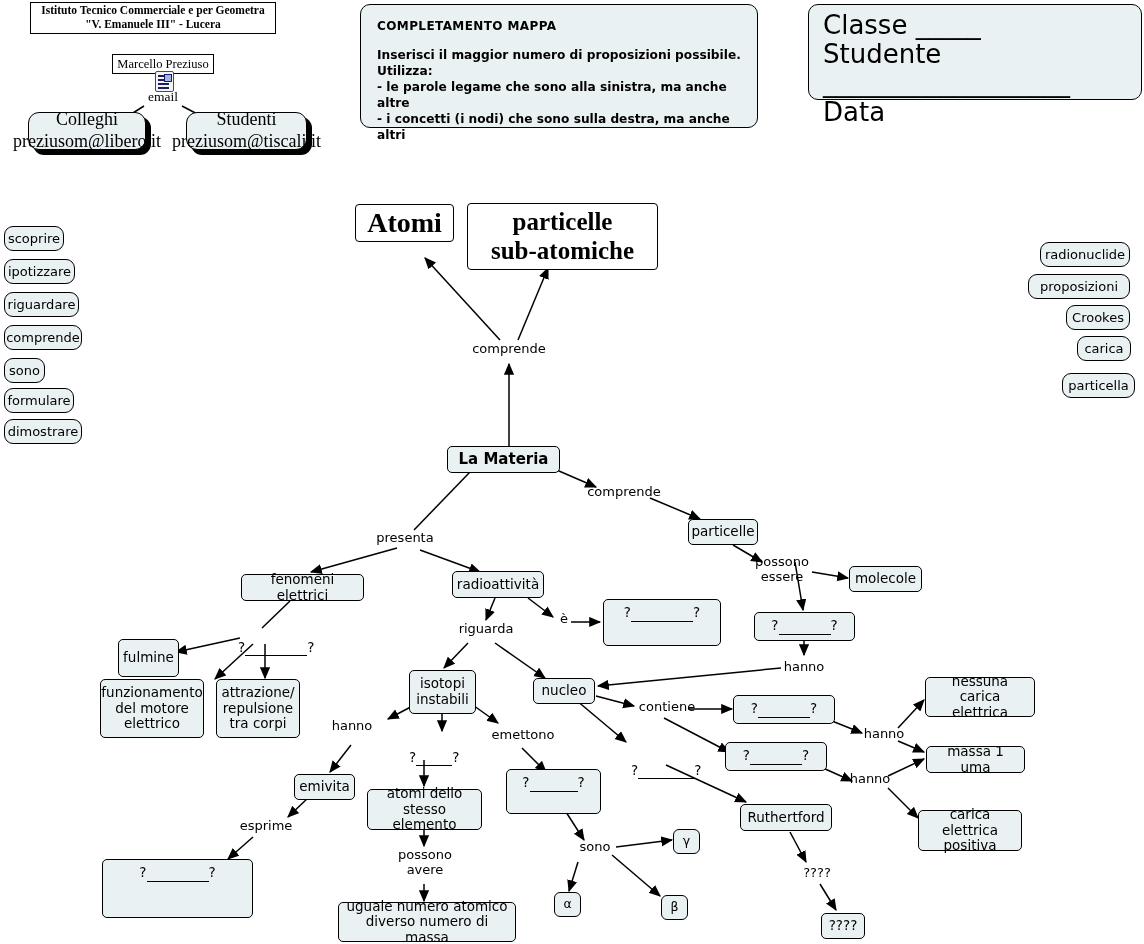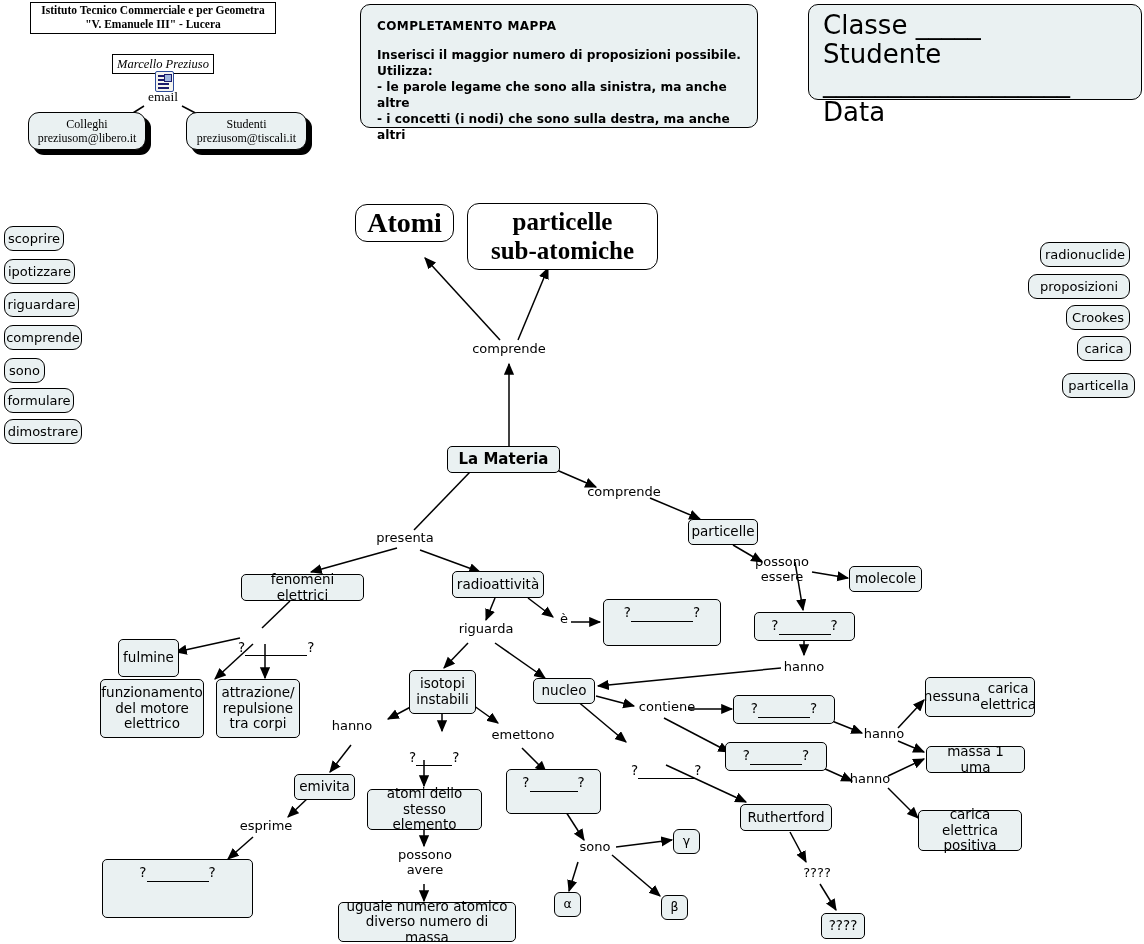--- a/index.html
+++ b/index.html
@@ -6,30 +6,30 @@
   body{width:1144px;height:944px;position:relative;overflow:hidden;
        font-family:"DejaVu Sans", sans-serif;}
   #map{position:absolute;left:0;top:0;width:1144px;height:944px;}
   svg.edges{position:absolute;left:0;top:0;width:1144px;height:944px;pointer-events:none;}
 
   
   .node{position:absolute;box-sizing:border-box;display:flex;align-items:center;
         justify-content:center;text-align:center;background:#eaf1f2;
         border:1.3px solid #000;border-radius:5px;font-size:13.5px;color:#000;
         line-height:1.15;padding:2px 7px;}
-  .node.square{border-radius:12px;background:#ffffff;border-width:1.6px;}
+  .node.square{border-radius:4px;background:#ffffff;border-width:1.6px;}
   .node.bold{font-weight:bold;}
   .node.serif{font-family:"Liberation Serif", serif;}
   .node.tall{align-items:flex-start;justify-content:center;padding-top:5px;}
   .node.greek{font-size:12.5px;border-radius:6px;}
 
   
   .shadowbox{position:absolute;box-sizing:border-box;background:#eaf1f2;
              border:1.3px solid #000;border-radius:11px;
-             font-family:"Liberation Serif", serif;font-size:12px;
+             font-family:"Liberation Serif", serif;font-size:18px;
              display:flex;align-items:center;justify-content:center;text-align:center;
              line-height:1.2;box-shadow:5px 5px 0 0 #000;}
 
   
   .plainbox{position:absolute;box-sizing:border-box;background:#ffffff;
             border:1.6px solid #000;display:flex;align-items:center;
             justify-content:center;text-align:center;
             font-family:"Liberation Serif", serif;line-height:1.2;}
 
   
@@ -151,21 +151,21 @@
       <path d="M790,832 L806,862" marker-end="url(#ah)"></path>
       <path d="M820,884 L836,910" marker-end="url(#ah)"></path>
     </g>
   </svg>
 
   <div class="plainbox" style="left:30px;top:2px;width:246px;height:32px;flex-direction:column;font-size:11.5px;font-weight:bold;">
     <span>Istituto Tecnico Commerciale e per Geometra</span>
     <span>"V. Emanuele III" - Lucera</span>
   </div>
 
-  <div class="plainbox" style="left:112px;top:54px;width:102px;height:20px;font-style:italic;font-size:12.5px;">
+  <div class="plainbox" style="left:112px;top:54px;width:102px;height:20px;font-size:12.5px;">
     <span>Marcello Preziuso</span>
   </div>
 
   <div class="emailicon" style="left:155px;top:71px;">
     <i style="top:3px;"></i>
       <i style="top:7px;"></i>
       <i style="top:11px;"></i>
       <i style="top:15px;"></i>
     <span class="sq"></span>
   </div>
@@ -261,21 +261,21 @@
   </div>
 
   <div class="node greek" style="left:554px;top:892px;width:27px;height:25px;">α</div>
   <div class="node greek" style="left:661px;top:895px;width:27px;height:25px;">β</div>
   <div class="node greek" style="left:673px;top:829px;width:27px;height:25px;">γ</div>
 
   <div class="node" style="left:740px;top:804px;width:92px;height:27px;">Ruthertford</div>
 
   <div class="node" style="left:821px;top:913px;width:44px;height:26px;">????</div>
 
-  <div class="node" style="left:925px;top:677px;width:110px;height:40px;">
+  <div class="node" style="left:925px;top:677px;width:110px;height:40px;flex-direction:column;">
     <span>nessuna</span>
     <span>carica elettrica</span>
   </div>
 
   <div class="node" style="left:926px;top:746px;width:99px;height:27px;">massa 1 uma</div>
 
   <div class="node" style="left:918px;top:810px;width:104px;height:41px;flex-direction:column;">
     <span>carica elettrica</span>
     <span>positiva</span>
   </div>

